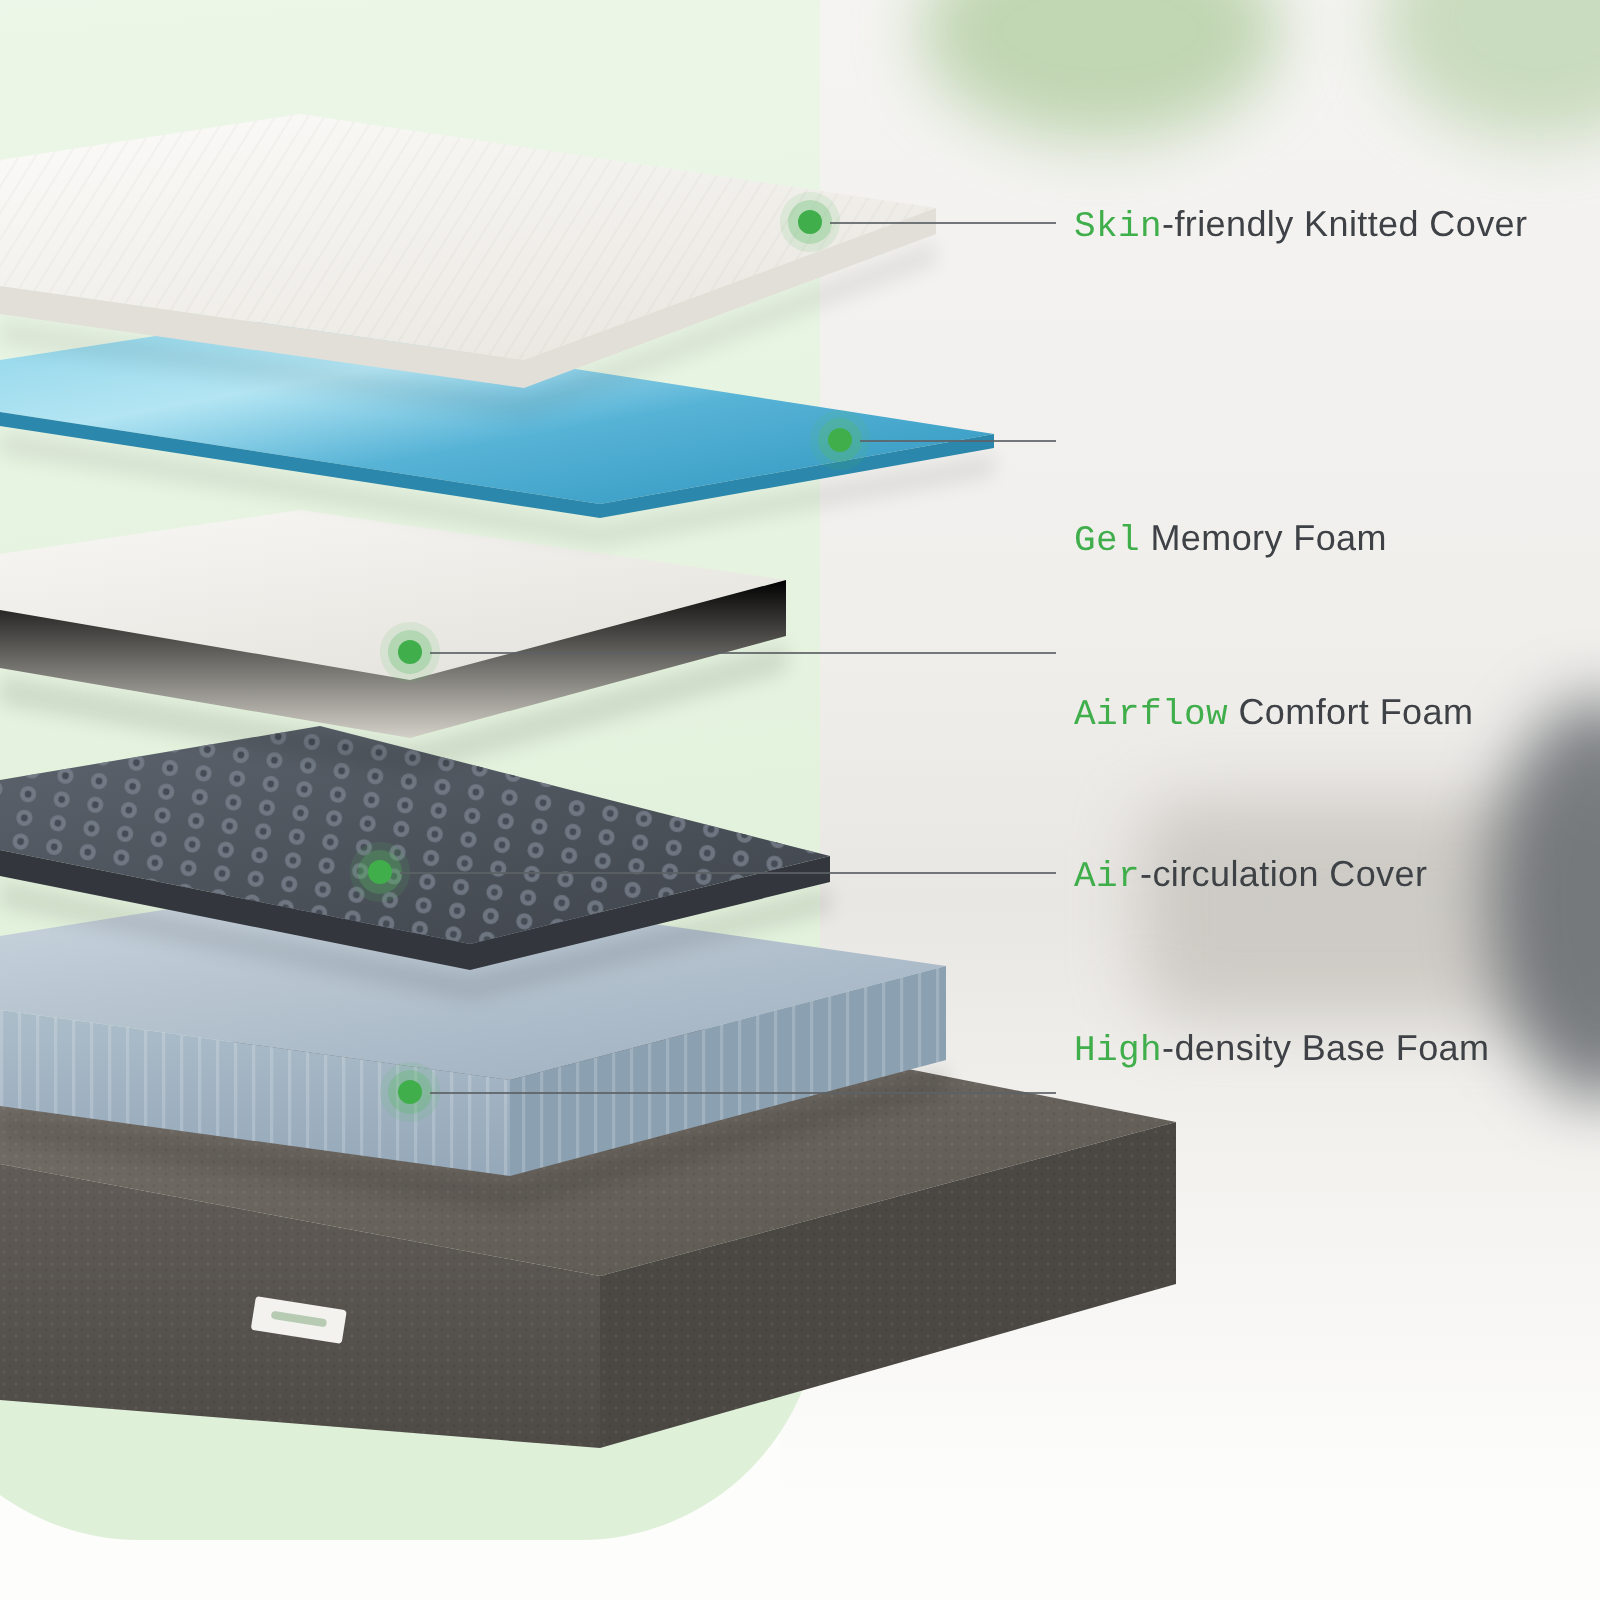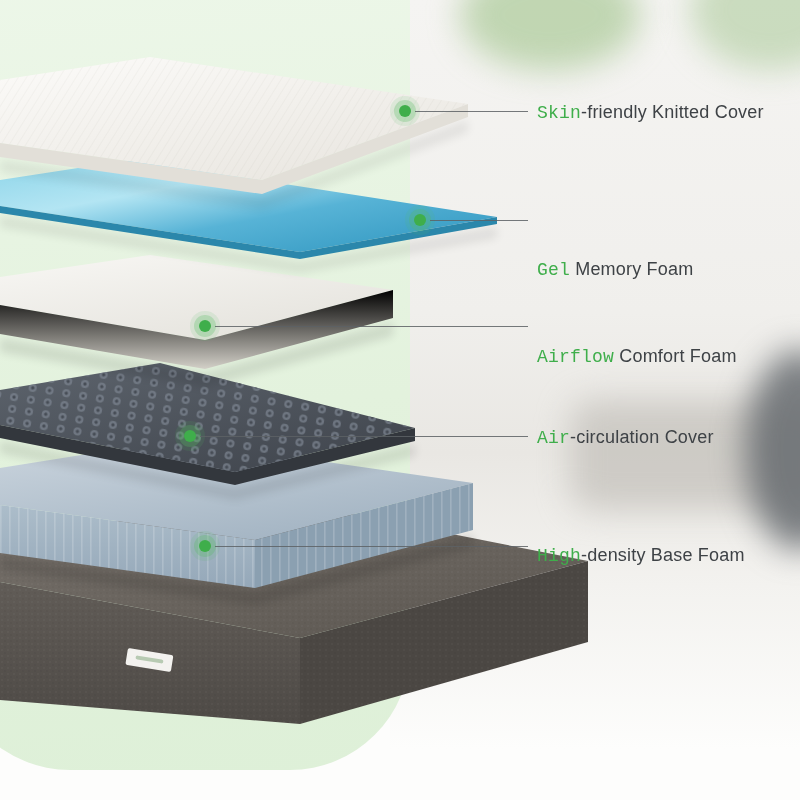--- a/index.html
+++ b/index.html
@@ -191,16 +191,16 @@
 
   <div class="callout">
     <span class="dot" style="left:184px; top:430px;"></span>
     <span class="cline" style="left:200px; top:436px; width:328px;"></span>
     <span class="clabel" style="left:537px; top:426px;"><span class="hl">Air</span><span>-circulation Cover</span></span>
   </div>
 
   <div class="callout">
     <span class="dot" style="left:199px; top:540px;"></span>
     <span class="cline" style="left:215px; top:546px; width:313px;"></span>
-    <span class="clabel" style="left:537px; top:544px;"><span class="hl">High</span><span>-density Base Foam</span></span>
+    <span class="clabel" style="left:537px; top:513px;"><span class="hl">High</span><span>-density Base Foam</span></span>
   </div>
 
 </div>
 
 </body></html>

